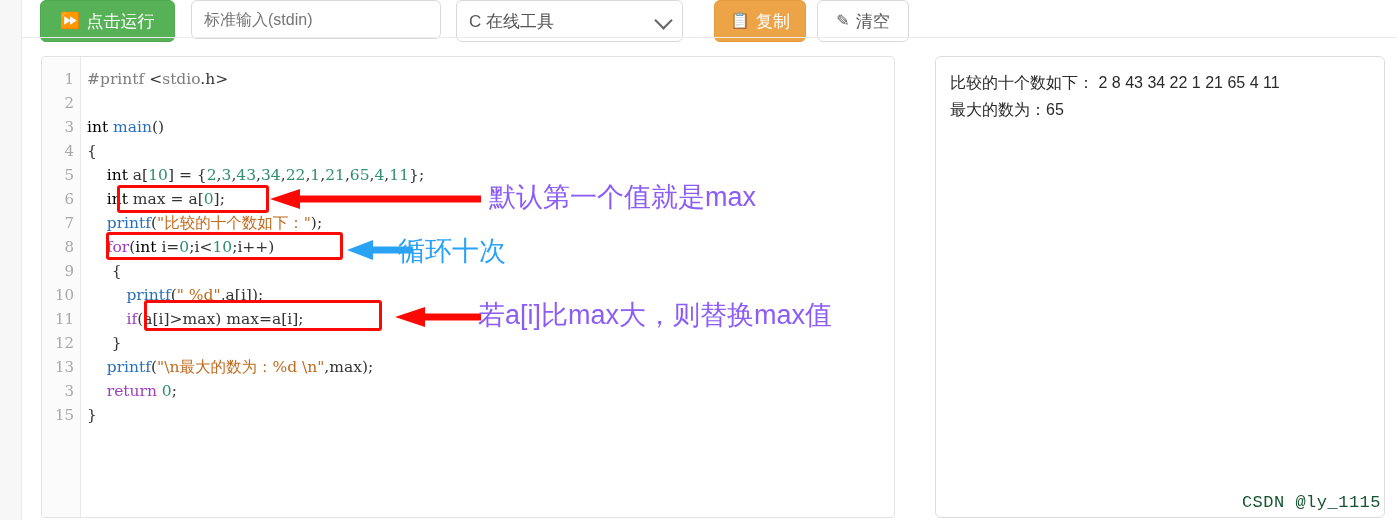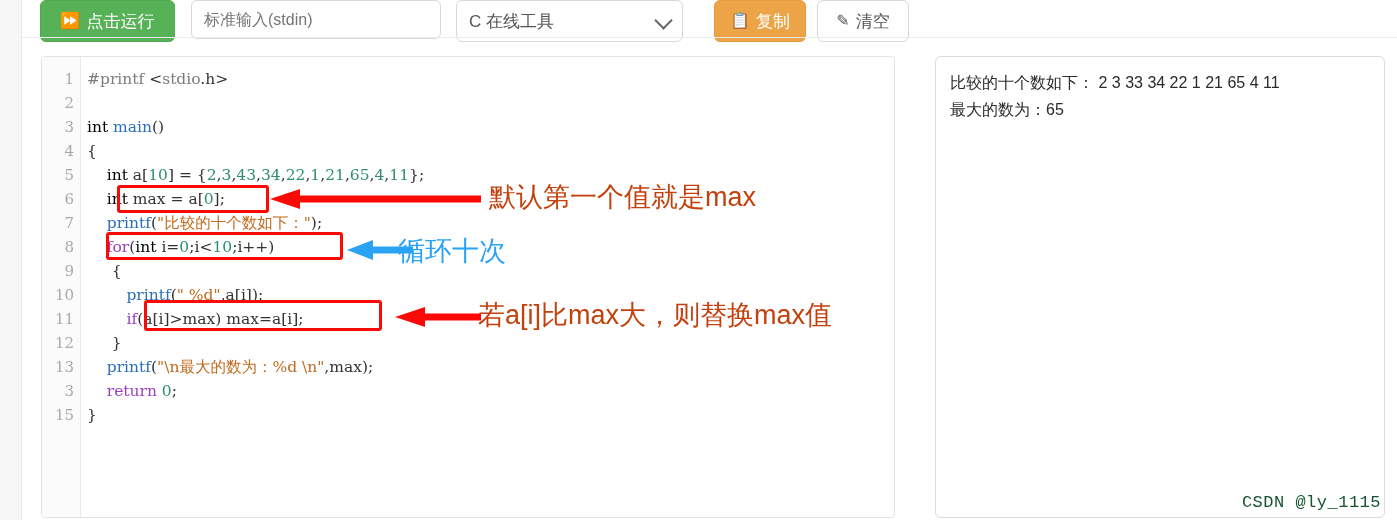--- a/index.html
+++ b/index.html
@@ -198,21 +198,21 @@
     border-radius: 3px;
     background: transparent;
   }
   .note {
     position: absolute;
     font-family: "Liberation Sans", "DejaVu Sans", sans-serif;
     font-size: 27px;
     white-space: nowrap;
     line-height: 1;
   }
-  .note-red  { color: #c2410c; }
+  .note-red  { color: #8b5cf6; }
   .note-blue { color: #2aa3f5; }
 
   .watermark {
     position: absolute;
     right: 16px; bottom: 8px;
     font-family: Liberation Mono, monospace;
     font-size: 17px;
     color: #14532d;
     letter-spacing: 0.5px;
   }
@@ -282,21 +282,21 @@
         <div class="code-line" style="top: 226px; left: 6px;"><span class="tok-plain">        </span><span class="tok-fn">printf</span><span class="tok-plain">(</span><span class="tok-str">"</span><span class="tok-str"> </span><span class="tok-str">%</span><span class="tok-str">d</span><span class="tok-str">"</span><span class="tok-plain">,</span><span class="tok-plain">a</span><span class="tok-plain">[</span><span class="tok-plain">i</span><span class="tok-plain">]</span><span class="tok-plain">)</span><span class="tok-plain">;</span></div>
         <div class="code-line" style="top: 250px; left: 6px;"><span class="tok-plain">        </span><span class="tok-kw">if</span><span class="tok-plain">(</span><span class="tok-plain">a</span><span class="tok-plain">[</span><span class="tok-plain">i</span><span class="tok-plain">]</span><span class="tok-plain">&gt;</span><span class="tok-plain">max</span><span class="tok-plain">)</span><span class="tok-plain"> </span><span class="tok-plain">max</span><span class="tok-plain">=</span><span class="tok-plain">a</span><span class="tok-plain">[</span><span class="tok-plain">i</span><span class="tok-plain">]</span><span class="tok-plain">;</span></div>
         <div class="code-line" style="top: 274px; left: 6px;"><span class="tok-plain">     </span><span class="tok-plain">}</span></div>
         <div class="code-line" style="top: 298px; left: 6px;"><span class="tok-plain">    </span><span class="tok-fn">printf</span><span class="tok-plain">(</span><span class="tok-str">"</span><span class="tok-str">\n最大的数为：</span><span class="tok-str">%</span><span class="tok-str">d</span><span class="tok-str"> </span><span class="tok-str">\n</span><span class="tok-str">"</span><span class="tok-plain">,</span><span class="tok-plain">max</span><span class="tok-plain">)</span><span class="tok-plain">;</span></div>
         <div class="code-line" style="top: 322px; left: 6px;"><span class="tok-plain">    </span><span class="tok-kw">return</span><span class="tok-plain"> </span><span class="tok-num">0</span><span class="tok-plain">;</span></div>
         <div class="code-line" style="top: 346px; left: 6px;"><span class="tok-plain">}</span></div>
       </div>
   </div>
 
   <div class="output-frame">
-    <div class="out-line">比较的十个数如下： 2 3 33 34 22 1 21 65 4 11</div>
+    <div class="out-line">比较的十个数如下： 2 8 43 34 22 1 21 65 4 11</div>
     <div class="out-line">最大的数为：65</div>
   </div>
 
   <div class="overlay">
 
     <div class="hl-box" style="left:117px; top:185px; width:152px; height:28px;"></div>
     <div class="hl-box" style="left:106px; top:232px; width:237px; height:28px;"></div>
     <div class="hl-box" style="left:144px; top:300px; width:238px; height:31px;"></div>
 
     <svg style="position:absolute; left:268px; top:186px;" width="215" height="26">

